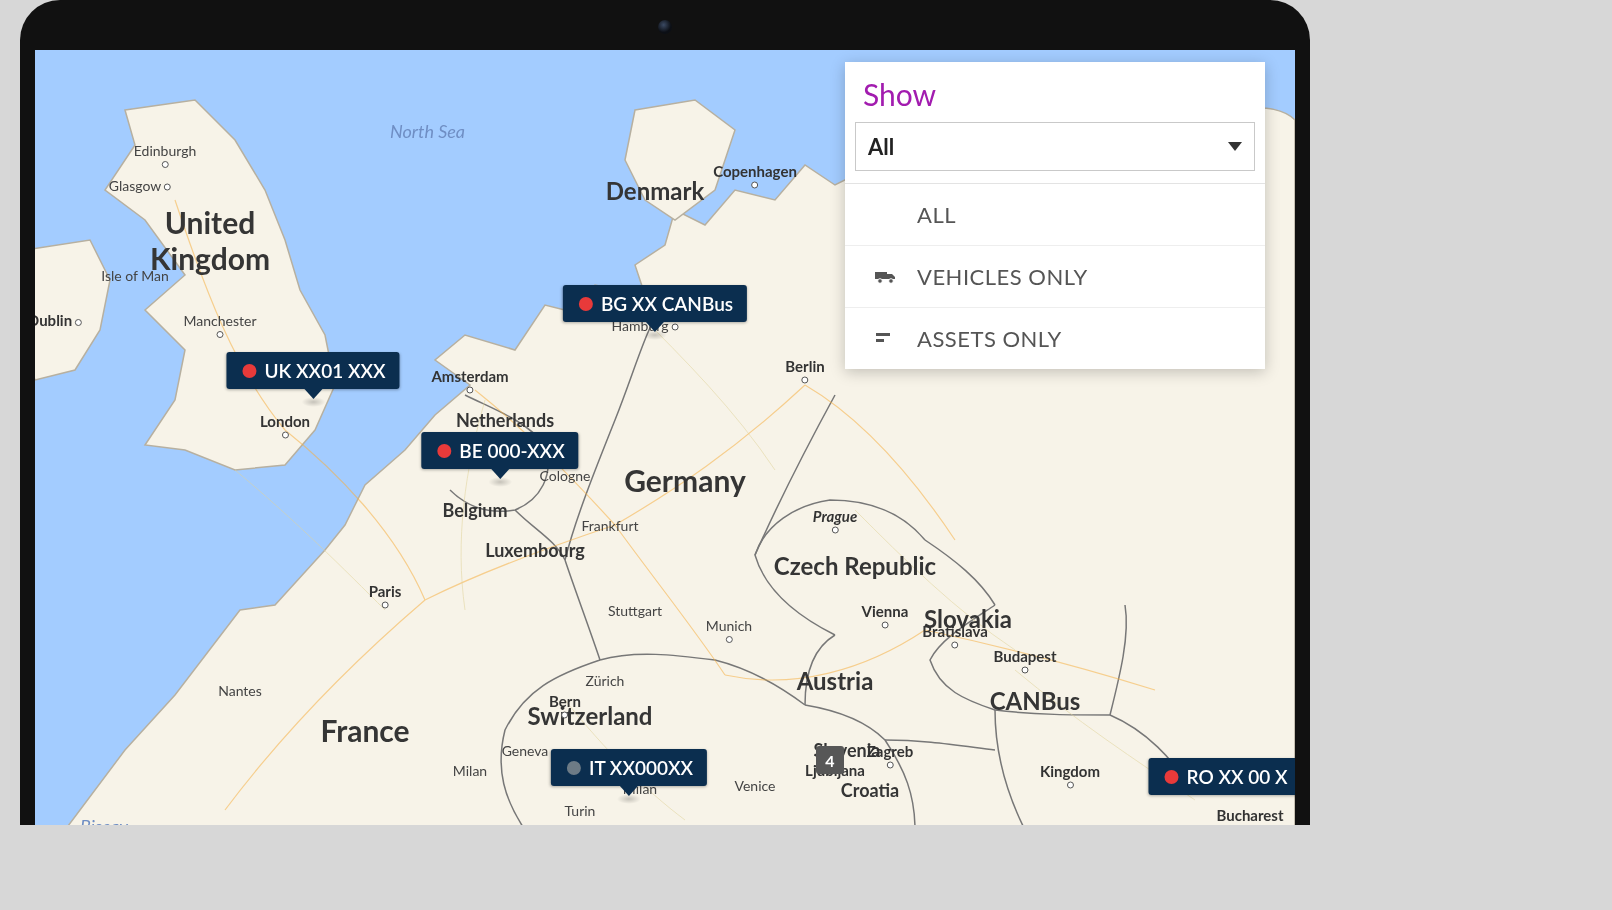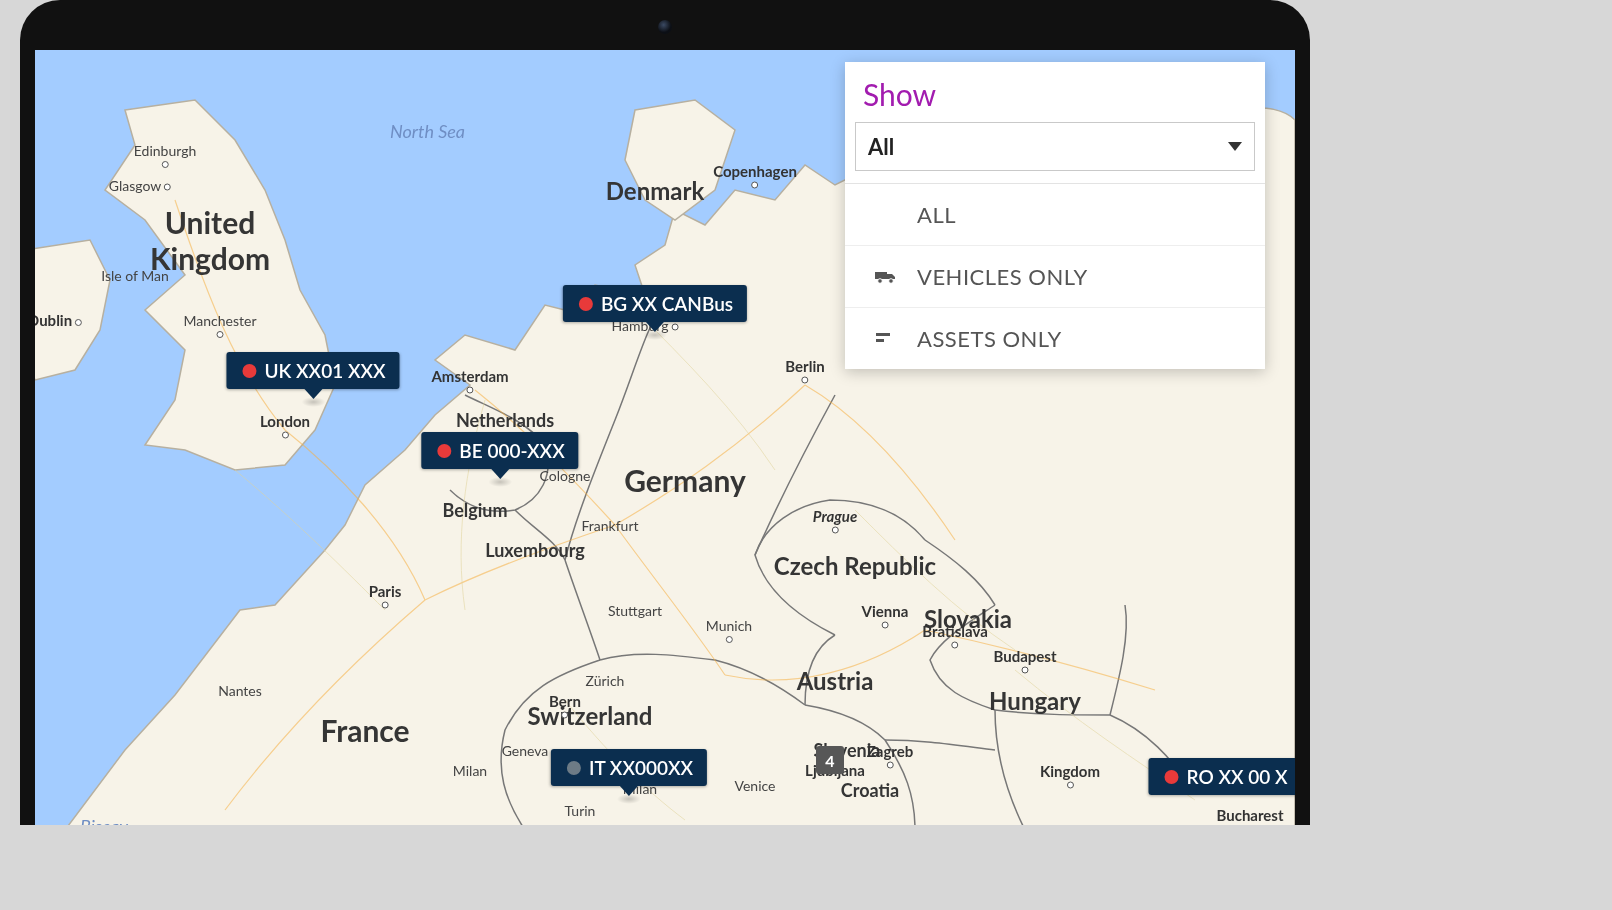--- a/index.html
+++ b/index.html
@@ -120,21 +120,21 @@
       <div id="country-labels">
           <div class="country-label c-big" style="left: 175px; top: 190px;">United<br>Kingdom</div>
           <div class="country-label c-med" style="left: 620px; top: 140px;">Denmark</div>
           <div class="country-label c-sm" style="left: 470px; top: 370px;">Netherlands</div>
           <div class="country-label c-sm" style="left: 440px; top: 460px;">Belgium</div>
           <div class="country-label c-sm" style="left: 500px; top: 500px;">Luxembourg</div>
           <div class="country-label c-big" style="left: 650px; top: 430px;">Germany</div>
           <div class="country-label c-med" style="left: 820px; top: 515px;">Czech Republic</div>
           <div class="country-label c-med" style="left: 933px; top: 568px;">Slovakia</div>
           <div class="country-label c-med" style="left: 800px; top: 630px;">Austria</div>
-          <div class="country-label c-med" style="left: 1000px; top: 650px;">Hungary</div>
+          <div class="country-label c-med" style="left: 1000px; top: 650px;">CANBus</div>
           <div class="country-label c-sm" style="left: 812px; top: 700px;">Slovenia</div>
           <div class="country-label c-sm" style="left: 835px; top: 740px;">Croatia</div>
           <div class="country-label c-med" style="left: 555px; top: 665px;">Switzerland</div>
           <div class="country-label c-big" style="left: 330px; top: 680px;">France</div>
         </div>
 
       <div id="city-labels">
           <div class="city minor" style="left: 130px; top: 105px;"><span>Edinburgh</span><br><span class="dot" style="margin:2px auto 0;display:block"></span></div>
           <div class="city minor" style="left: 105px; top: 135px;"><span>Glasgow</span><span class="dot"></span></div>
           <div class="city minor" style="left: 100px; top: 225px;"><span>Isle of Man</span></div>

